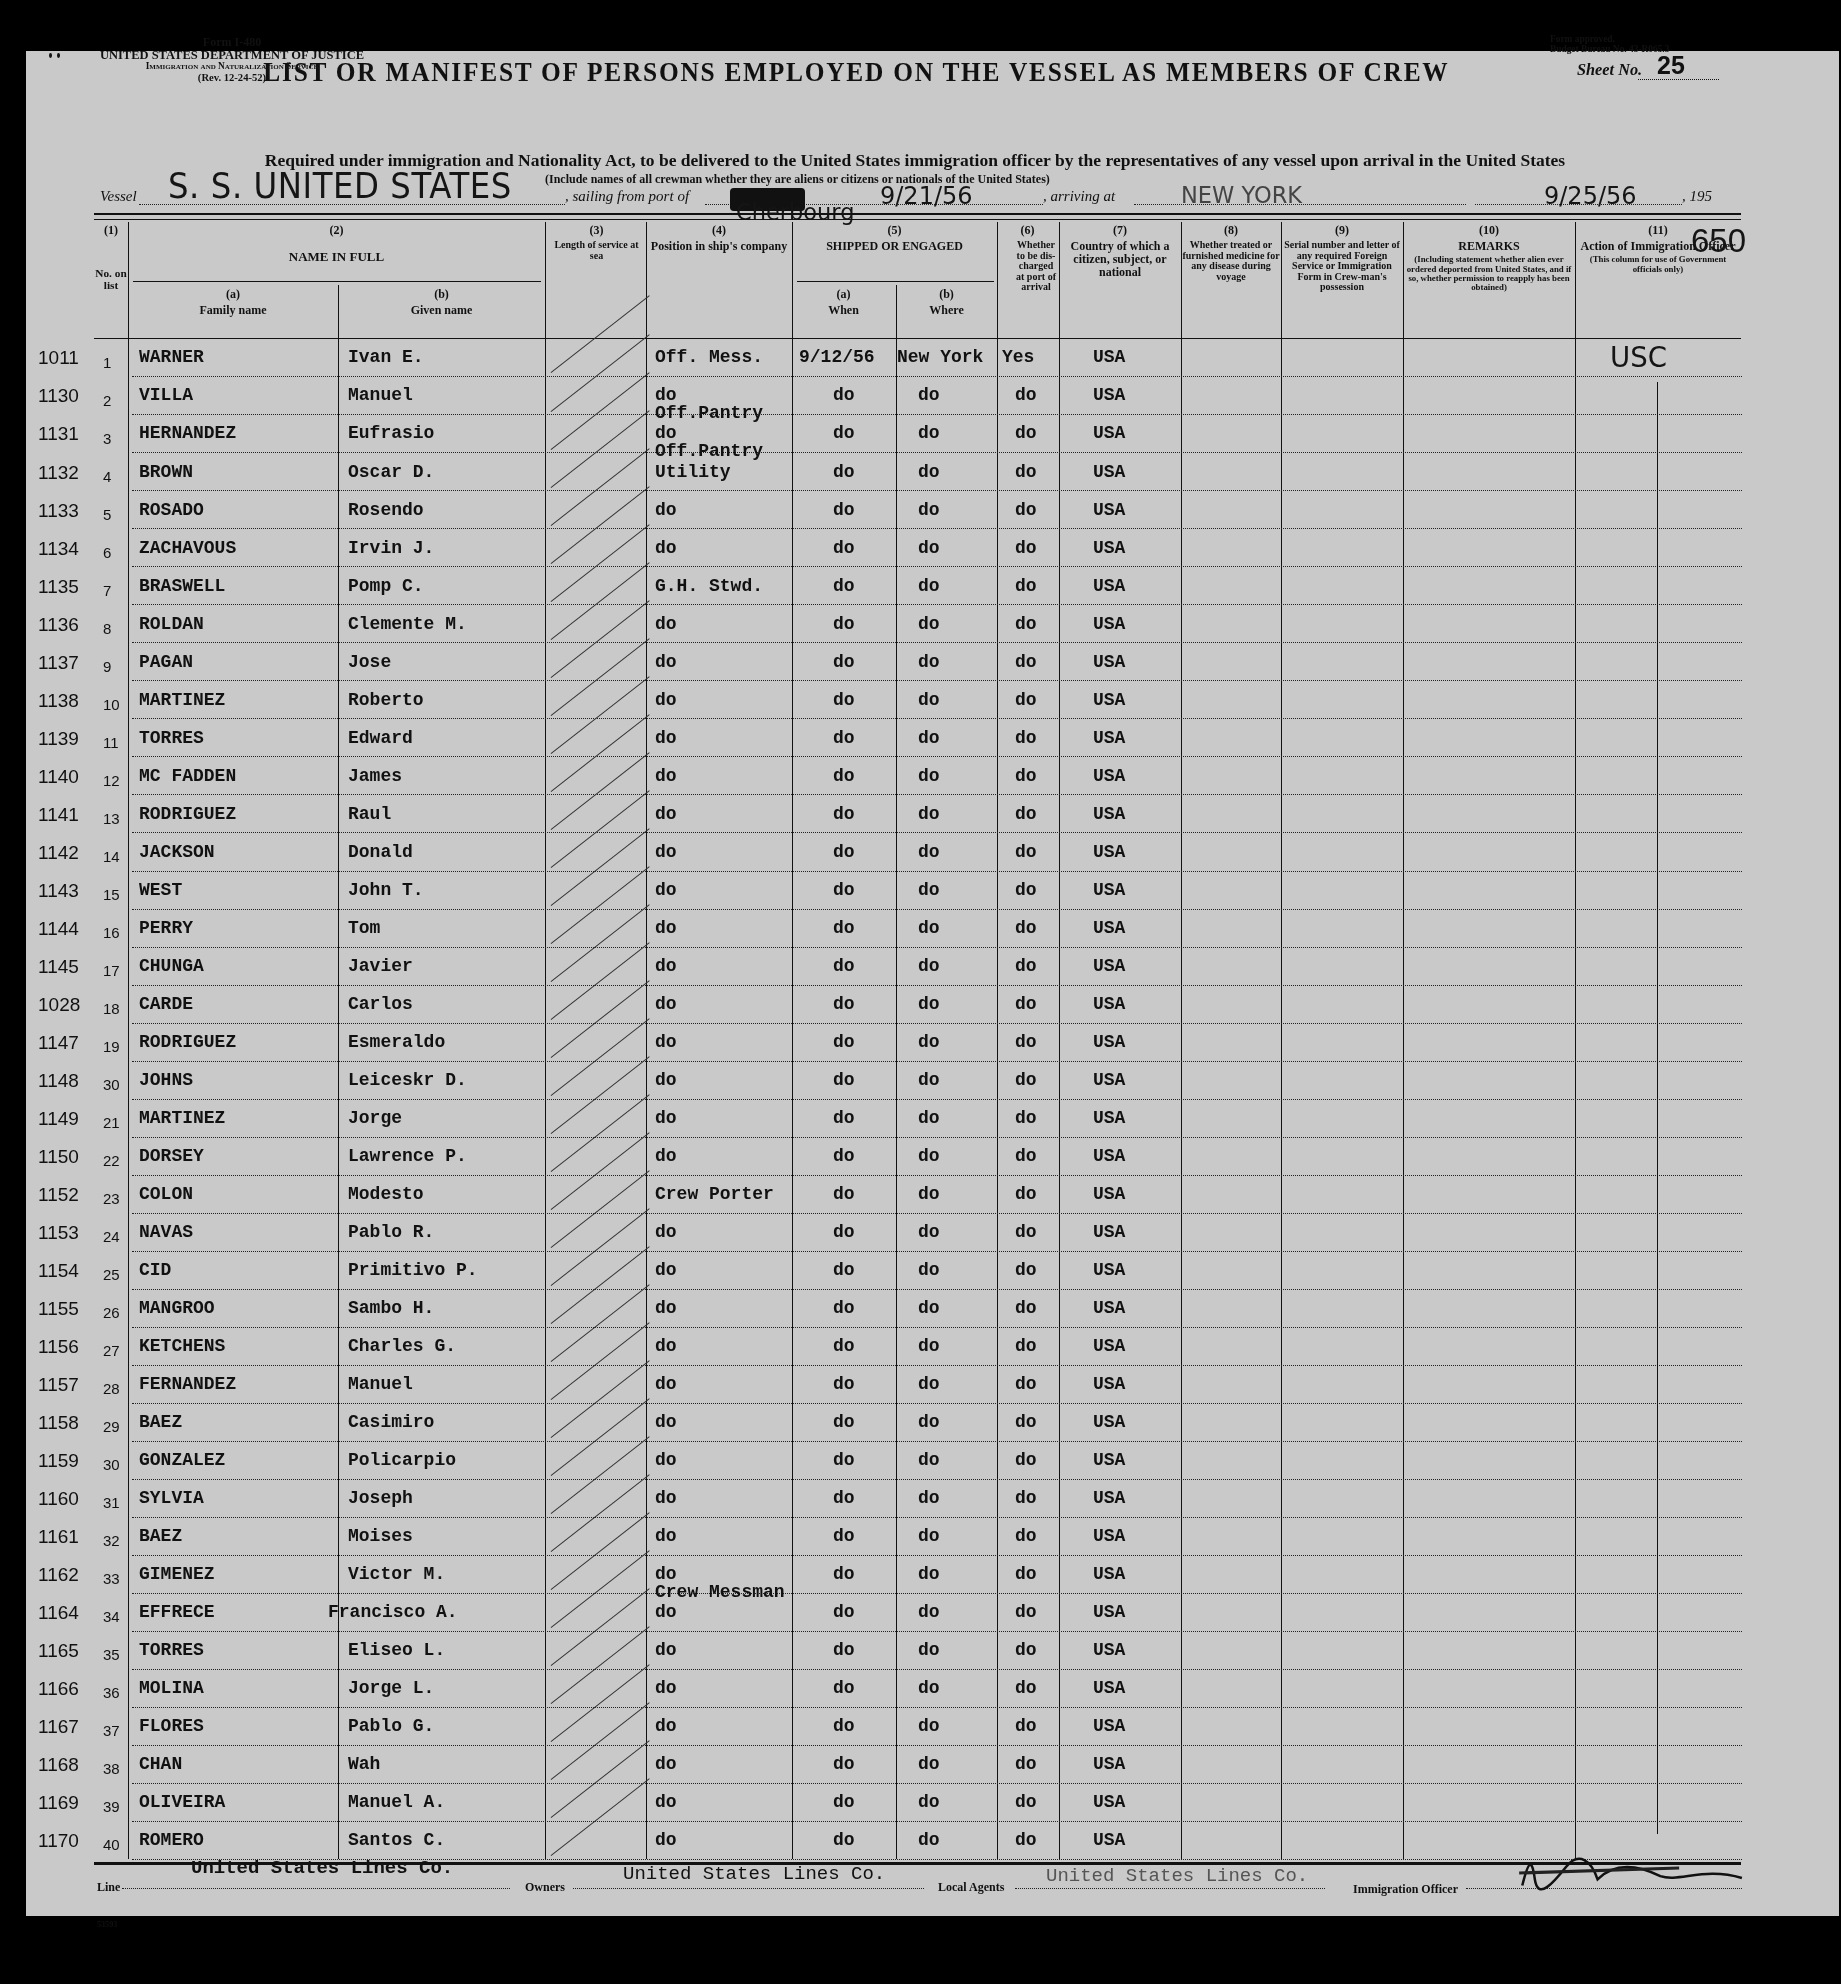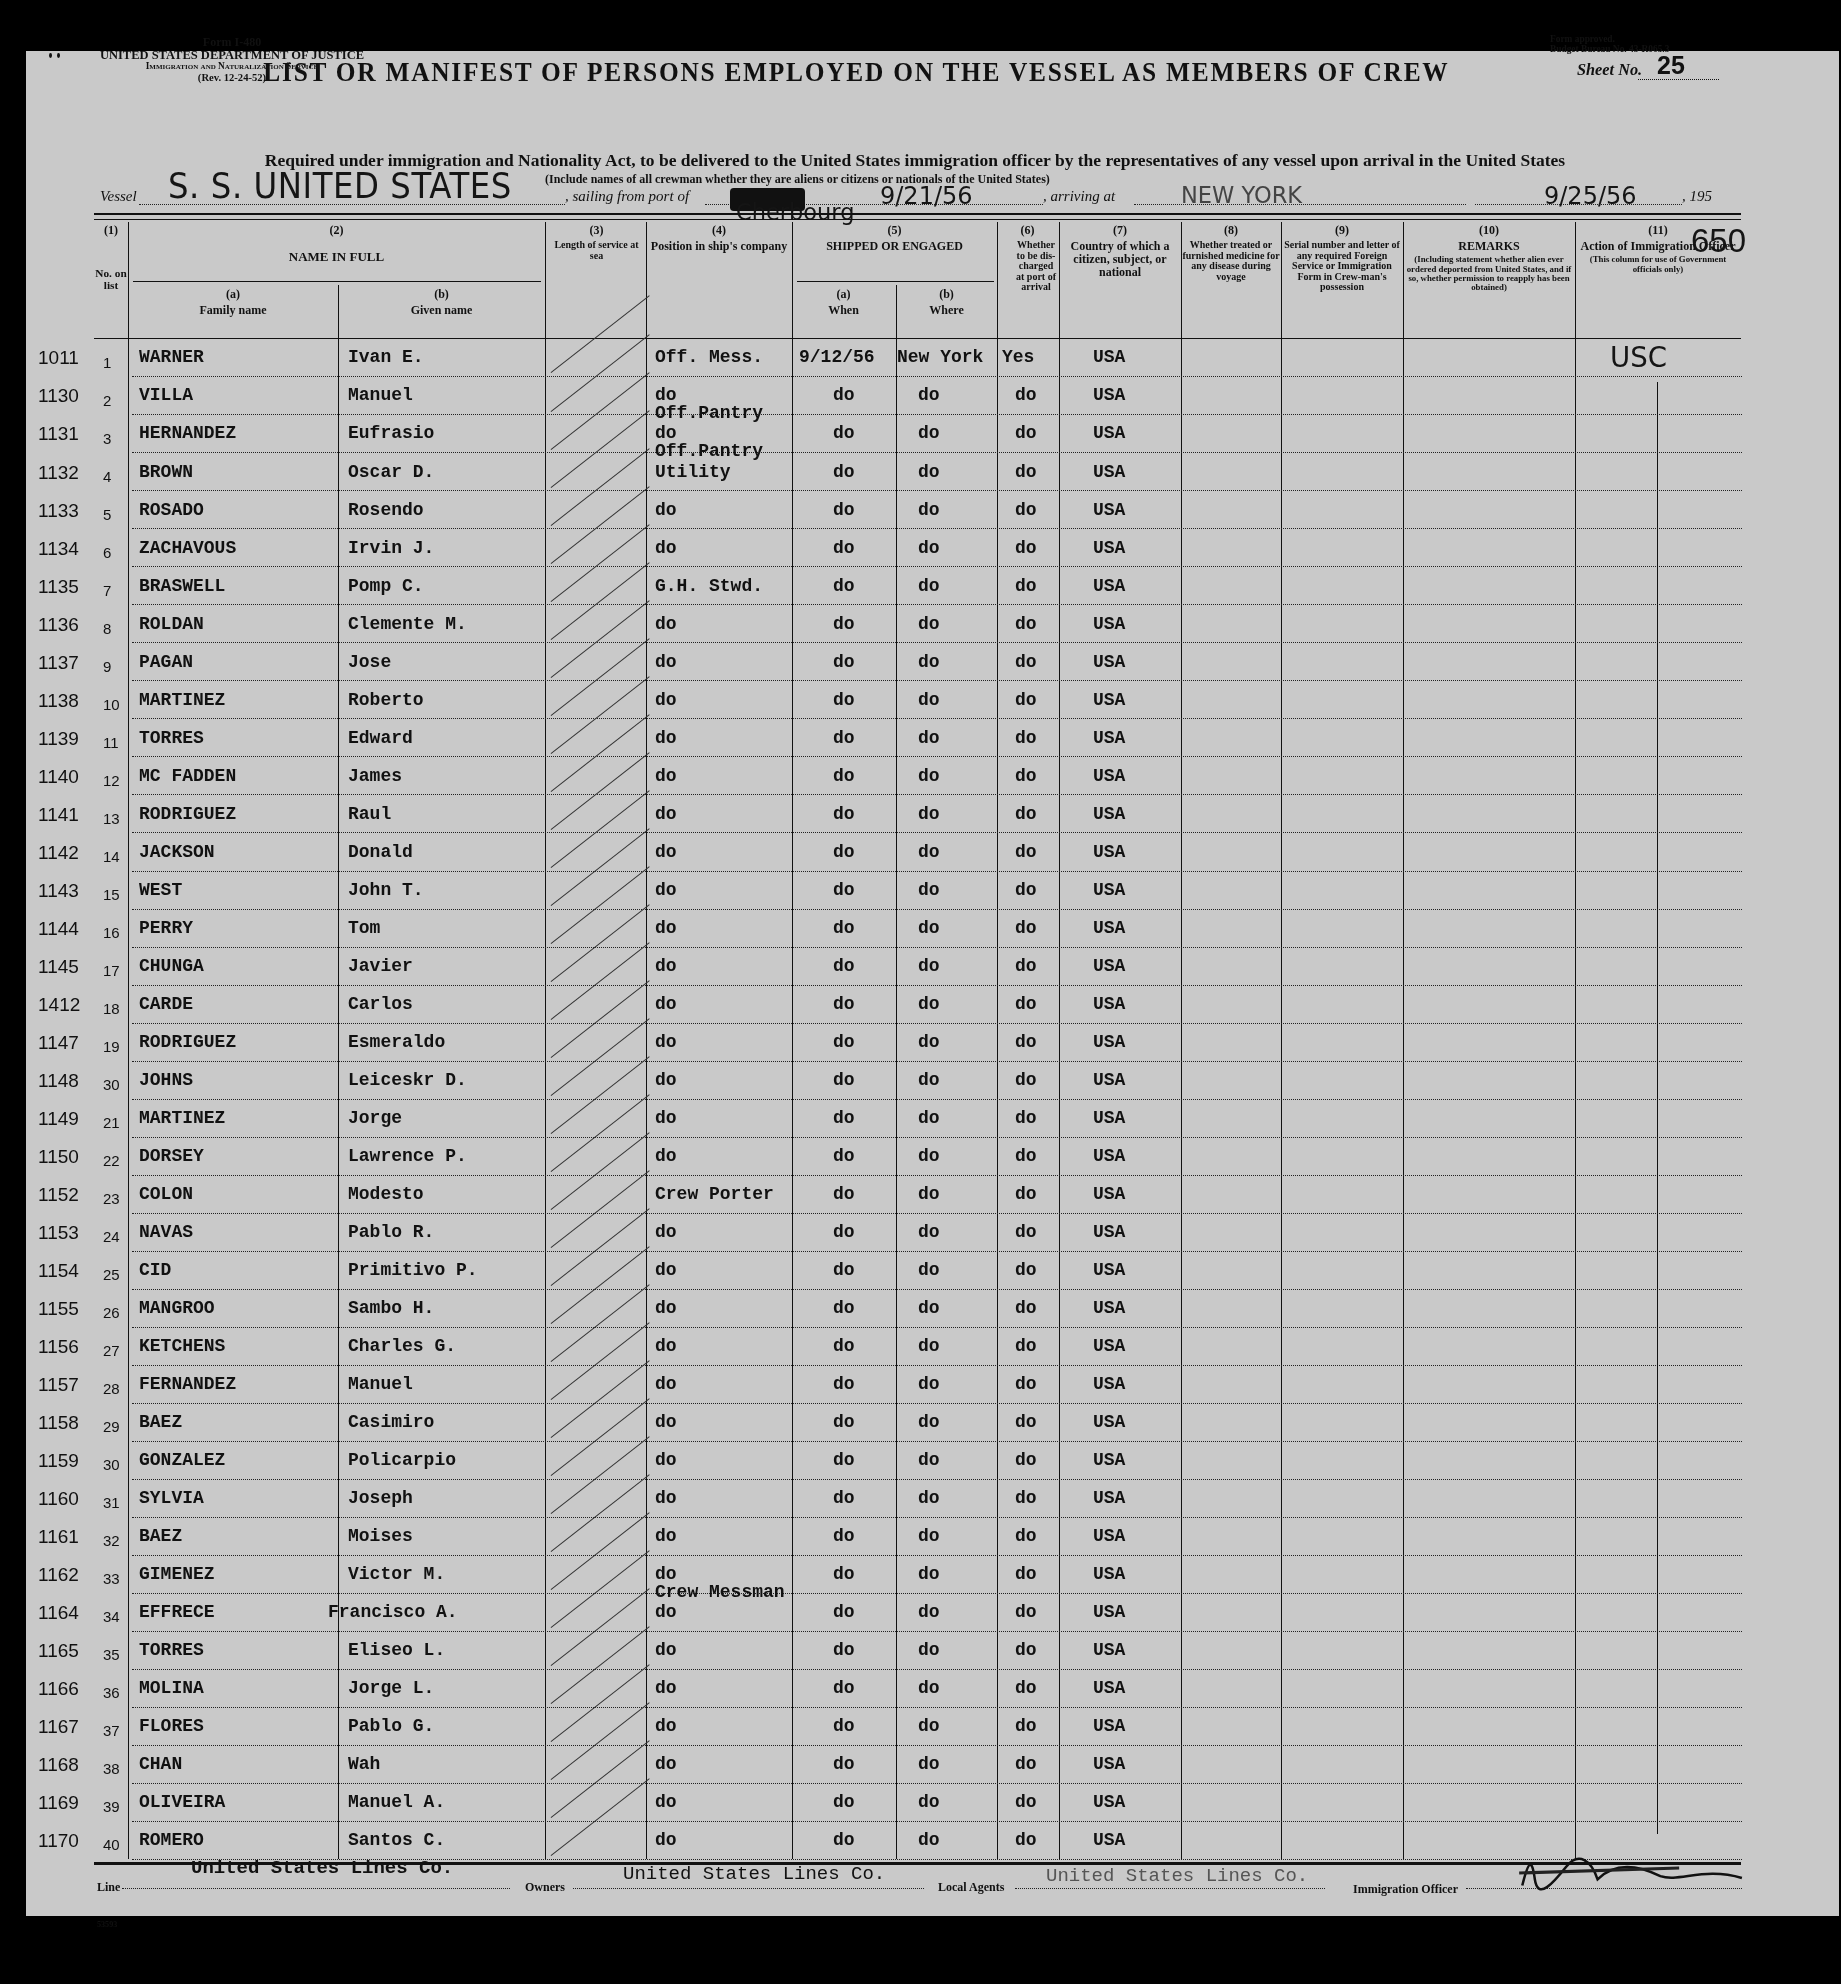--- a/index.html
+++ b/index.html
@@ -375,21 +375,21 @@
     <div class="cell" style="left:139px;top:956px">CHUNGA</div>
     <div class="cell" style="left:348px;top:956px">Javier</div>
     <div class="cell" style="left:655px;top:956px">do</div>
     <div class="cell" style="left:833px;top:956px">do</div>
     <div class="cell" style="left:918px;top:956px">do</div>
     <div class="cell" style="left:1015px;top:956px">do</div>
     <div class="cell" style="left:1093px;top:956px">USA</div>
     <div class="slash" style="left:551px;top:981px;transform:rotate(-38deg)"></div>
     <div class="row-line" style="left:132px;top:1023px;width:1610px"></div>
     <div style="position:absolute;left:34px;top:985px;width:1707px;height:38px"></div>
-    <div class="idx" style="left:38px;top:994px">1412</div>
+    <div class="idx" style="left:38px;top:994px">1028</div>
     <div class="lnum" style="left:103px;top:1000px">18</div>
     <div class="cell" style="left:139px;top:994px">CARDE</div>
     <div class="cell" style="left:348px;top:994px">Carlos</div>
     <div class="cell" style="left:655px;top:994px">do</div>
     <div class="cell" style="left:833px;top:994px">do</div>
     <div class="cell" style="left:918px;top:994px">do</div>
     <div class="cell" style="left:1015px;top:994px">do</div>
     <div class="cell" style="left:1093px;top:994px">USA</div>
     <div class="slash" style="left:551px;top:1019px;transform:rotate(-38deg)"></div>
     <div class="row-line" style="left:132px;top:1061px;width:1610px"></div>

